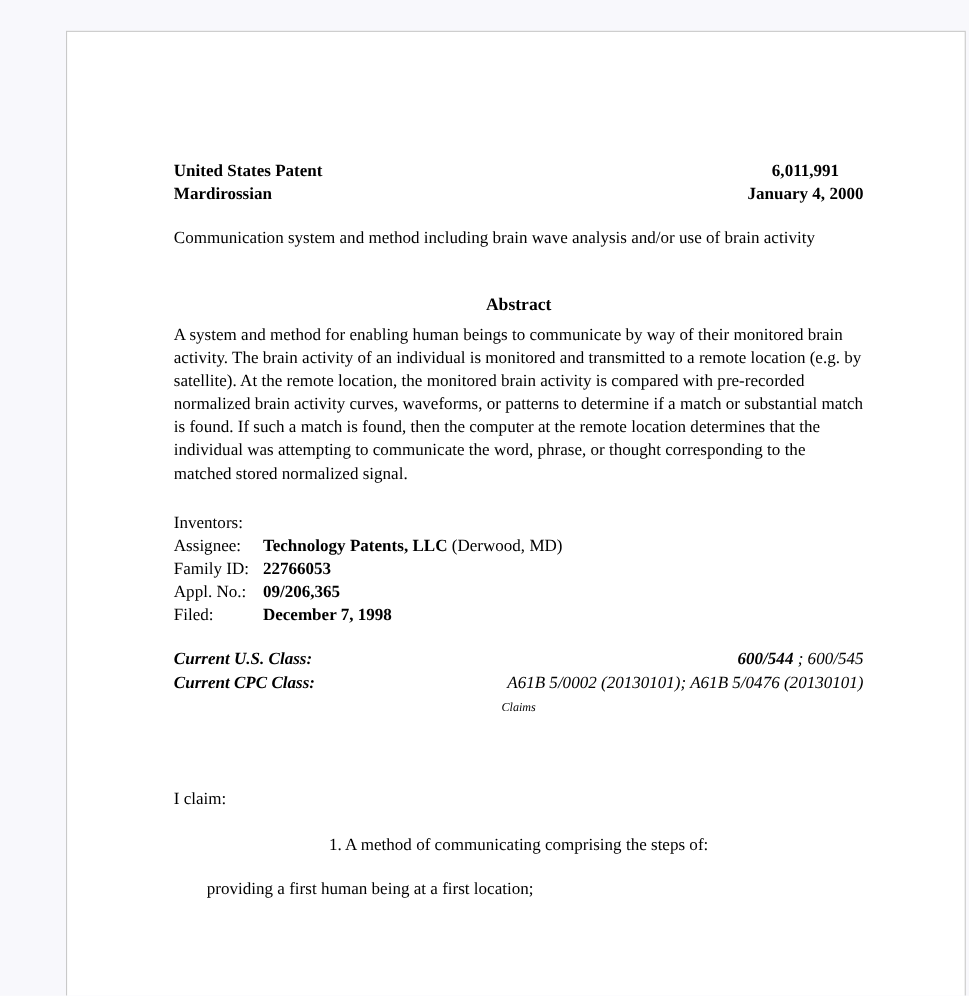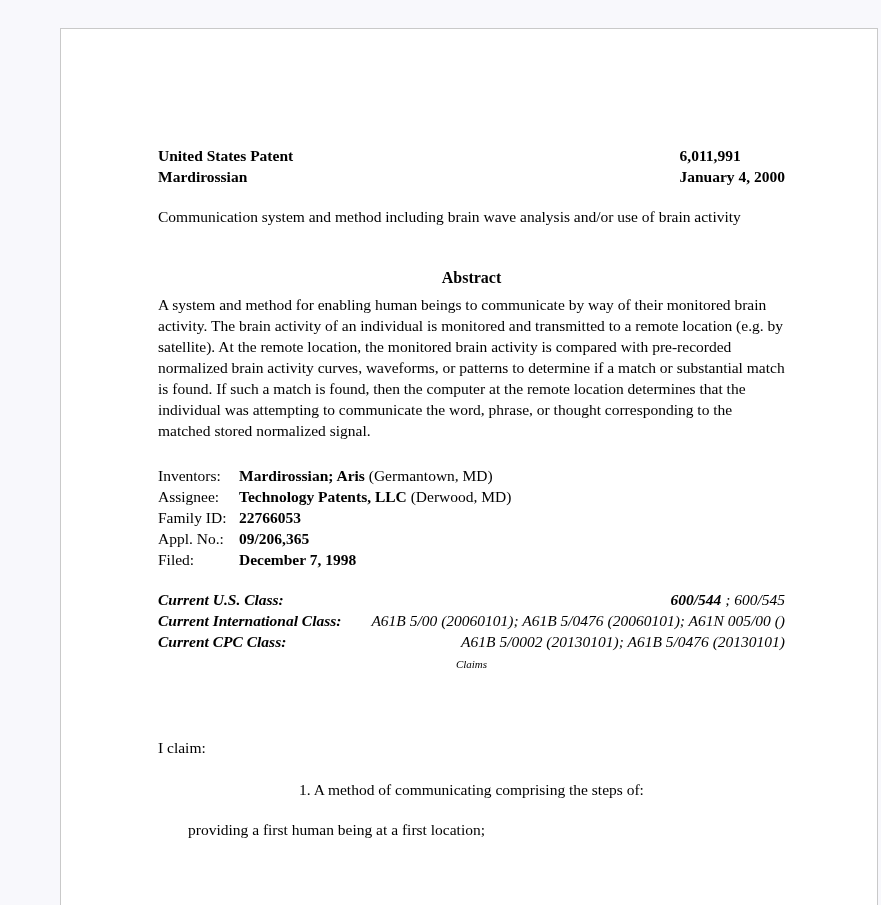--- a/index.html
+++ b/index.html
@@ -17,21 +17,21 @@
     width: 818px; height: 1400px;
     background: #ffffff;
     border: 1px solid #c9c9c9;
   }
   .content {
     padding: 116px 92px 0 97px;
     font-size: 15.5px;
     line-height: 21px;
   }
   .header-row { display: flex; justify-content: space-between; font-weight: bold; }
-  .header-right { text-align: left; }
+  .header-right { text-align: center; }
   .title-para { margin-top: 19px; }
   .abstract-heading {
     margin-top: 40px;
     text-align: center;
     font-weight: bold;
     font-size: 16px;
   }
   .abstract-text { margin-top: 6px; }
   .meta-block { margin-top: 24px; }
   .meta-row { display: flex; }
@@ -72,21 +72,20 @@
       </div>
 
       <p class="title-para">Communication system and method including brain wave analysis and/or use of brain activity</p>
 
       <h3 class="abstract-heading">Abstract</h3>
       <p class="abstract-text">A system and method for enabling human beings to communicate by way of their monitored brain activity. The brain activity of an individual is monitored and transmitted to a remote location (e.g. by satellite). At the remote location, the monitored brain activity is compared with pre-recorded normalized brain activity curves, waveforms, or patterns to determine if a match or substantial match is found. If such a match is found, then the computer at the remote location determines that the individual was attempting to communicate the word, phrase, or thought corresponding to the matched stored normalized signal.</p>
 
       <div class="meta-block">
         <div class="meta-row">
           <span class="meta-label">Inventors:</span>
-          <span class="meta-value"><span class="meta-name">Mardirossian; Aris</span><span> (Germantown, MD)</span></span>
         </div>
         <div class="meta-row">
           <span class="meta-label">Assignee:</span>
           <span class="meta-value"><span class="meta-name">Technology Patents, LLC</span><span> (Derwood, MD)</span></span>
         </div>
         <div class="meta-row">
           <span class="meta-label">Family ID:</span>
           <span class="meta-value"><span class="meta-name">22766053</span><span></span></span>
         </div>
         <div class="meta-row">
@@ -98,24 +97,20 @@
           <span class="meta-value"><span class="meta-name">December 7, 1998</span><span></span></span>
         </div>
       </div>
 
       <div class="class-block">
         <div class="class-row">
           <span class="class-label">Current U.S. Class:</span>
           <span class="class-value"><span class="class-bold">600/544</span><span> ; 600/545</span></span>
         </div>
         <div class="class-row">
-          <span class="class-label">Current International Class:</span>
-          <span class="class-value"><span class="class-bold"></span><span>A61B 5/00 (20060101); A61B 5/0476 (20060101); A61N 005/00 ()</span></span>
-        </div>
-        <div class="class-row">
           <span class="class-label">Current CPC Class:</span>
           <span class="class-value"><span class="class-bold"></span><span>A61B 5/0002 (20130101); A61B 5/0476 (20130101)</span></span>
         </div>
       </div>
 
       <h3 class="claims-heading">Claims</h3>
 
       <p class="claims-intro">I claim:</p>
       <p class="claim-1">1. A method of communicating comprising the steps of:</p>
       <p class="claim-step">providing a first human being at a first location;</p>

